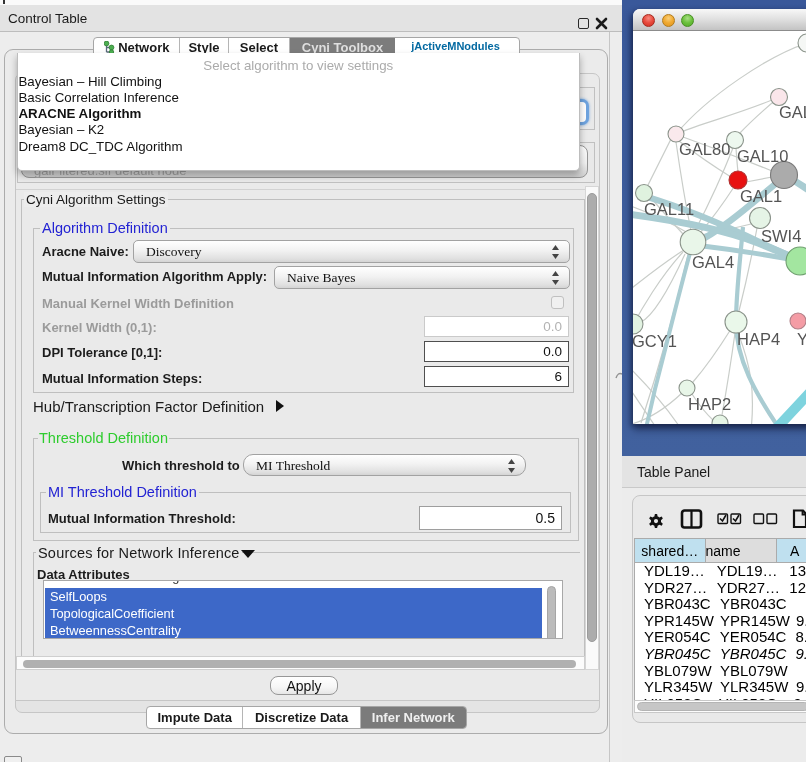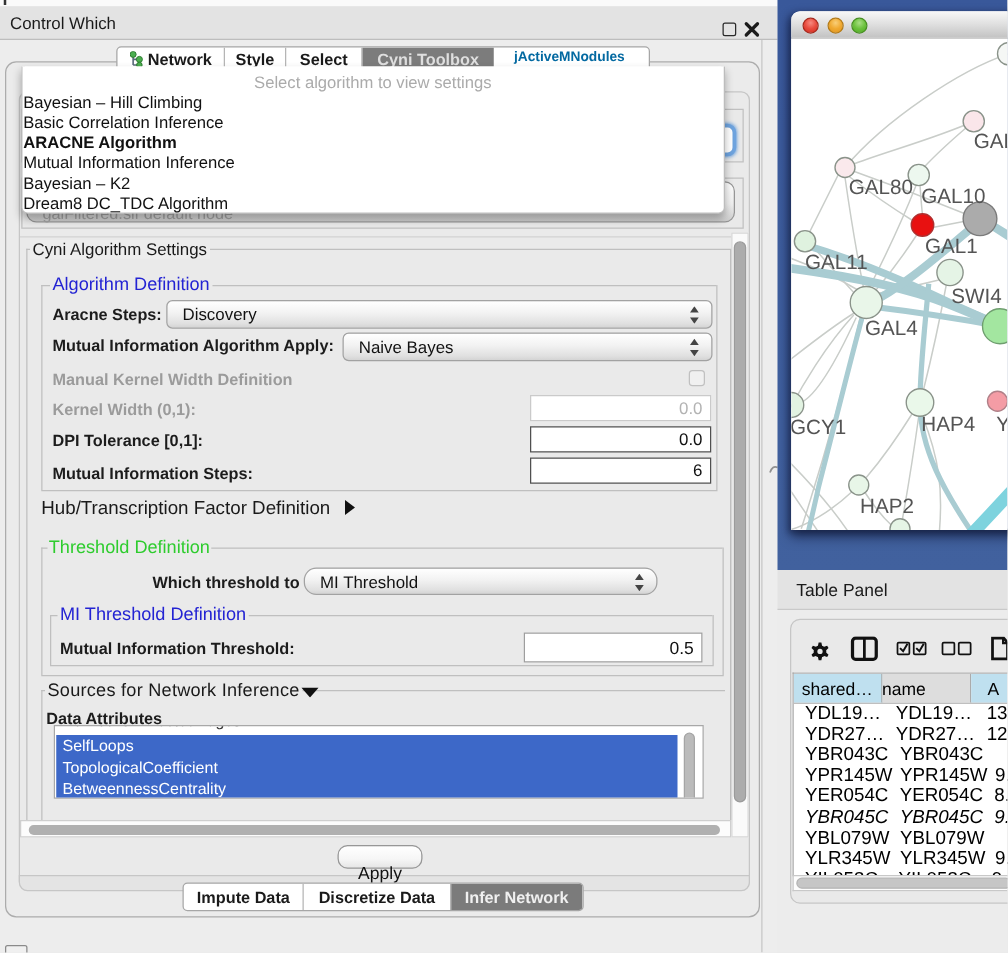--- a/index.html
+++ b/index.html
@@ -7,32 +7,32 @@
 body { font-family:"Liberation Sans", sans-serif; background:#ECECEC; position:relative; }
 #app { position:absolute; left:0; top:0; width:806px; height:762px; }
 .abs { position:absolute; }
 .b13 { font-weight:bold; font-size:13px; color:#1C1C1C; white-space:nowrap; }
 .gray { color:#9B9B9B; }
 .legend { font-size:14.5px; white-space:nowrap; }
 .line { position:absolute; background:#BFBFBF; }
 .combo { position:absolute; border:1px solid #A2A2A2; border-radius:5px;
   background:linear-gradient(#FFFFFF 0%, #F2F2F2 45%, #E0E0E0 85%, #D4D4D4 100%);
   font-size:13.5px; color:#111; }
-.combo .ct { position:absolute; left:12px; top:3px; white-space:nowrap; }
+.combo .ct { position:absolute; left:12px; top:3px; white-space:nowrap;font-family:Liberation Serif, serif; }
 .arr { position:absolute; right:9px; top:4px; width:9px; height:14px; }
 .field { position:absolute; background:#FFFFFF; font-size:13.5px; text-align:right; }
 </style>
 </head>
 <body>
 <div id="app">
 
   <div class="abs" style="left:0;top:0;width:622px;height:5px;background:#FAFAFA;"></div>
   <div class="abs" style="left:3px;top:0;width:2px;height:4px;background:#333;"></div>
   <div class="abs" id="titlebar" style="left:0;top:5px;width:622px;height:27px;background:#E3E3E3;border-bottom:1px solid #BDBDBD;">
-    <div class="abs" style="left:8px;top:6px;font-size:13.5px;color:#1A1A1A;">Control Which</div>
+    <div class="abs" style="left:8px;top:6px;font-size:13.5px;color:#1A1A1A;">Control Table</div>
     <div class="abs" style="left:578px;top:13px;width:11px;height:11px;border:1.6px solid #2A2A2A;border-radius:2px;"></div>
     <svg class="abs" style="left:595px;top:12px;" width="13" height="13" viewBox="0 0 13 13">
         <path d="M2 2 L11 11 M11 2 L2 11" stroke="#1A1A1A" stroke-width="2.6" stroke-linecap="round"></path>
       </svg>
   </div>
   <div class="abs" style="left:0;top:32px;width:622px;height:730px;background:#EDEDED;"></div>
 
   <div class="abs" style="left:4px;top:49px;width:604px;height:685px;border:1px solid #ACACAC;border-radius:9px;background:#EBEBEB;"></div>
 
   <div class="abs" style="left:15px;top:73px;width:585px;height:639px;border:1px solid #C6C6C6;border-radius:7px;background:#EAEAEA;"></div>
@@ -57,21 +57,21 @@
     <div class="line" style="left:21px;top:199px;width:1px;height:457px;"></div>
     <div class="line" style="left:584px;top:199px;width:1px;height:457px;"></div>
     <div class="abs legend" style="left:24px;top:192px;background:#EDEDED;padding:0 2px;color:#1A1A1A;font-size:13.5px;">Cyni Algorithm Settings</div>
 
     <div class="line" style="left:33px;top:228px;width:540px;height:1px;"></div>
     <div class="line" style="left:33px;top:228px;width:1px;height:164px;"></div>
     <div class="line" style="left:573px;top:228px;width:1px;height:164px;"></div>
     <div class="line" style="left:33px;top:392px;width:541px;height:1px;"></div>
     <div class="abs legend" style="left:40px;top:220px;background:#EAEAEA;padding:0 2px;color:#2323D3;">Algorithm Definition</div>
 
-    <div class="abs b13" style="left:42px;top:244px;">Aracne Steps:</div>
+    <div class="abs b13" style="left:42px;top:244px;">Aracne Naive:</div>
     <div class="combo" style="left:133px;top:240px;width:437px;height:23px;">
         <span class="ct">Discovery</span>
       <svg class="arr" viewBox="0 0 9 14">
           <path d="M4.5 0 L8 5 L1 5 Z" fill="#444"></path>
           <path d="M4.5 14 L8 9 L1 9 Z" fill="#444"></path>
         </svg>
       </div>
     <div class="abs b13" style="left:42px;top:269px;">Mutual Information Algorithm Apply:</div>
     <div class="combo" style="left:274px;top:266px;width:296px;height:23px;">
         <span class="ct">Naive Bayes</span>
@@ -132,21 +132,21 @@
     <div class="abs b13" style="left:37px;top:567px;">Data Attributes</div>
     <div class="abs" style="left:43px;top:580px;width:520px;height:59px;border:1px solid #A8A8A8;background:#fff;overflow:hidden;">
       <div class="abs" style="left:6px;top:-12px;font-size:12.8px;color:#333;">NumberOfDirectedEdges</div>
       <div class="abs" style="left:1px;top:7px;width:497px;height:69px;background:#3D68C8;color:#fff;font-size:12.8px;line-height:17.2px;padding-left:5px;">SelfLoops<br>TopologicalCoefficient<br>BetweennessCentrality<br>gal4RGexp</div>
       <div class="abs" style="left:503px;top:5px;width:9px;height:58px;background:#BBBBBB;border:1px solid #A5A5A5;border-radius:4.5px;"></div>
     </div>
   </div>
 
   <div id="bottom">
     <div class="abs" style="left:15px;top:700px;width:585px;height:13px;background:#E4E4E4;border:1px solid #C6C6C6;border-radius:0 0 7px 7px;"></div>
-    <div class="abs" style="left:270px;top:676px;width:68px;height:19px;border:1px solid #979797;border-radius:8px;background:linear-gradient(#FFFFFF 0%,#F6F6F6 60%,#E6E6E6 100%);text-align:center;font-size:14px;color:#111;padding-top:13px;">Apply</div>
+    <div class="abs" style="left:270px;top:676px;width:68px;height:19px;border:1px solid #979797;border-radius:8px;background:linear-gradient(#FFFFFF 0%,#F6F6F6 60%,#E6E6E6 100%);text-align:center;font-size:14px;color:#111;padding-top:1px;">Apply</div>
     <div class="abs" style="left:146px;top:706px;width:321px;height:23px;border:1px solid #A6A6A6;border-radius:4px;background:#fff;overflow:hidden;display:flex;">
       <div style="width:97px;border-right:1px solid #B5B5B5;text-align:center;font-size:13px;font-weight:bold;color:#1A1A1A;padding-top:3px;">Impute Data</div>
       <div style="width:118px;border-right:1px solid #B5B5B5;text-align:center;font-size:13px;font-weight:bold;color:#1A1A1A;padding-top:3px;">Discretize Data</div>
       <div style="width:106px;text-align:center;font-size:13px;font-weight:bold;color:#F0F0F0;background:#7B7B7B;padding-top:3px;">Infer Network</div>
     </div>
   </div>
 
   <div class="abs" style="left:609px;top:32px;width:1px;height:730px;background:#C6C6C6;"></div>
   <svg class="abs" style="left:615px;top:370px;" width="8" height="10" viewBox="0 0 8 10">
       <path d="M1 8 Q3 2 7 4" stroke="#909090" stroke-width="1.4" fill="none"></path>
@@ -169,21 +169,20 @@
       <div style="width:121px;text-align:center;font-size:11px;font-weight:bold;color:#0369a1;padding-top:2px;">jActiveMNodules</div>
     </div>
   </div>
 
   <div id="popup">
     <div class="abs" style="left:16.5px;top:53px;width:563.5px;height:118px;background:#fff;border:1px solid #BDBDBD;border-top:none;border-radius:0 0 5px 5px;box-shadow:0 4px 7px rgba(0,0,0,0.30);font-size:13.3px;line-height:16.2px;color:#111;padding-top:4.5px;">
       <div style="text-align:center;color:#ABABAB;">Select algorithm to view settings</div>
       <div style="padding-left:1px;">Bayesian – Hill Climbing</div>
       <div style="padding-left:1px;">Basic Correlation Inference</div>
       <div style="padding-left:1px;font-weight:bold;">ARACNE Algorithm</div>
-      <div style="padding-left:1px;">Mutual Information Inference</div>
       <div style="padding-left:1px;">Bayesian – K2</div>
       <div style="padding-left:1px;">Dream8 DC_TDC Algorithm</div>
     </div>
   </div>
 
   <div id="right">
     <div class="abs" style="left:622px;top:0;width:184px;height:456px;background:linear-gradient(#39589A, #41619E);"></div>
 
     <div class="abs" style="left:633px;top:9px;width:180px;height:415px;border-radius:7px 0 0 0;box-shadow:0 5px 9px rgba(5,10,35,0.55), -2px 2px 5px rgba(5,10,35,0.35);background:#fff;">
       <div class="abs" style="left:0;top:0;width:180px;height:22px;border-radius:7px 0 0 0;background:linear-gradient(#F8F8F8, #DFDFDF 50%, #C3C3C3);border-bottom:1px solid #8C8C8C;"></div>

